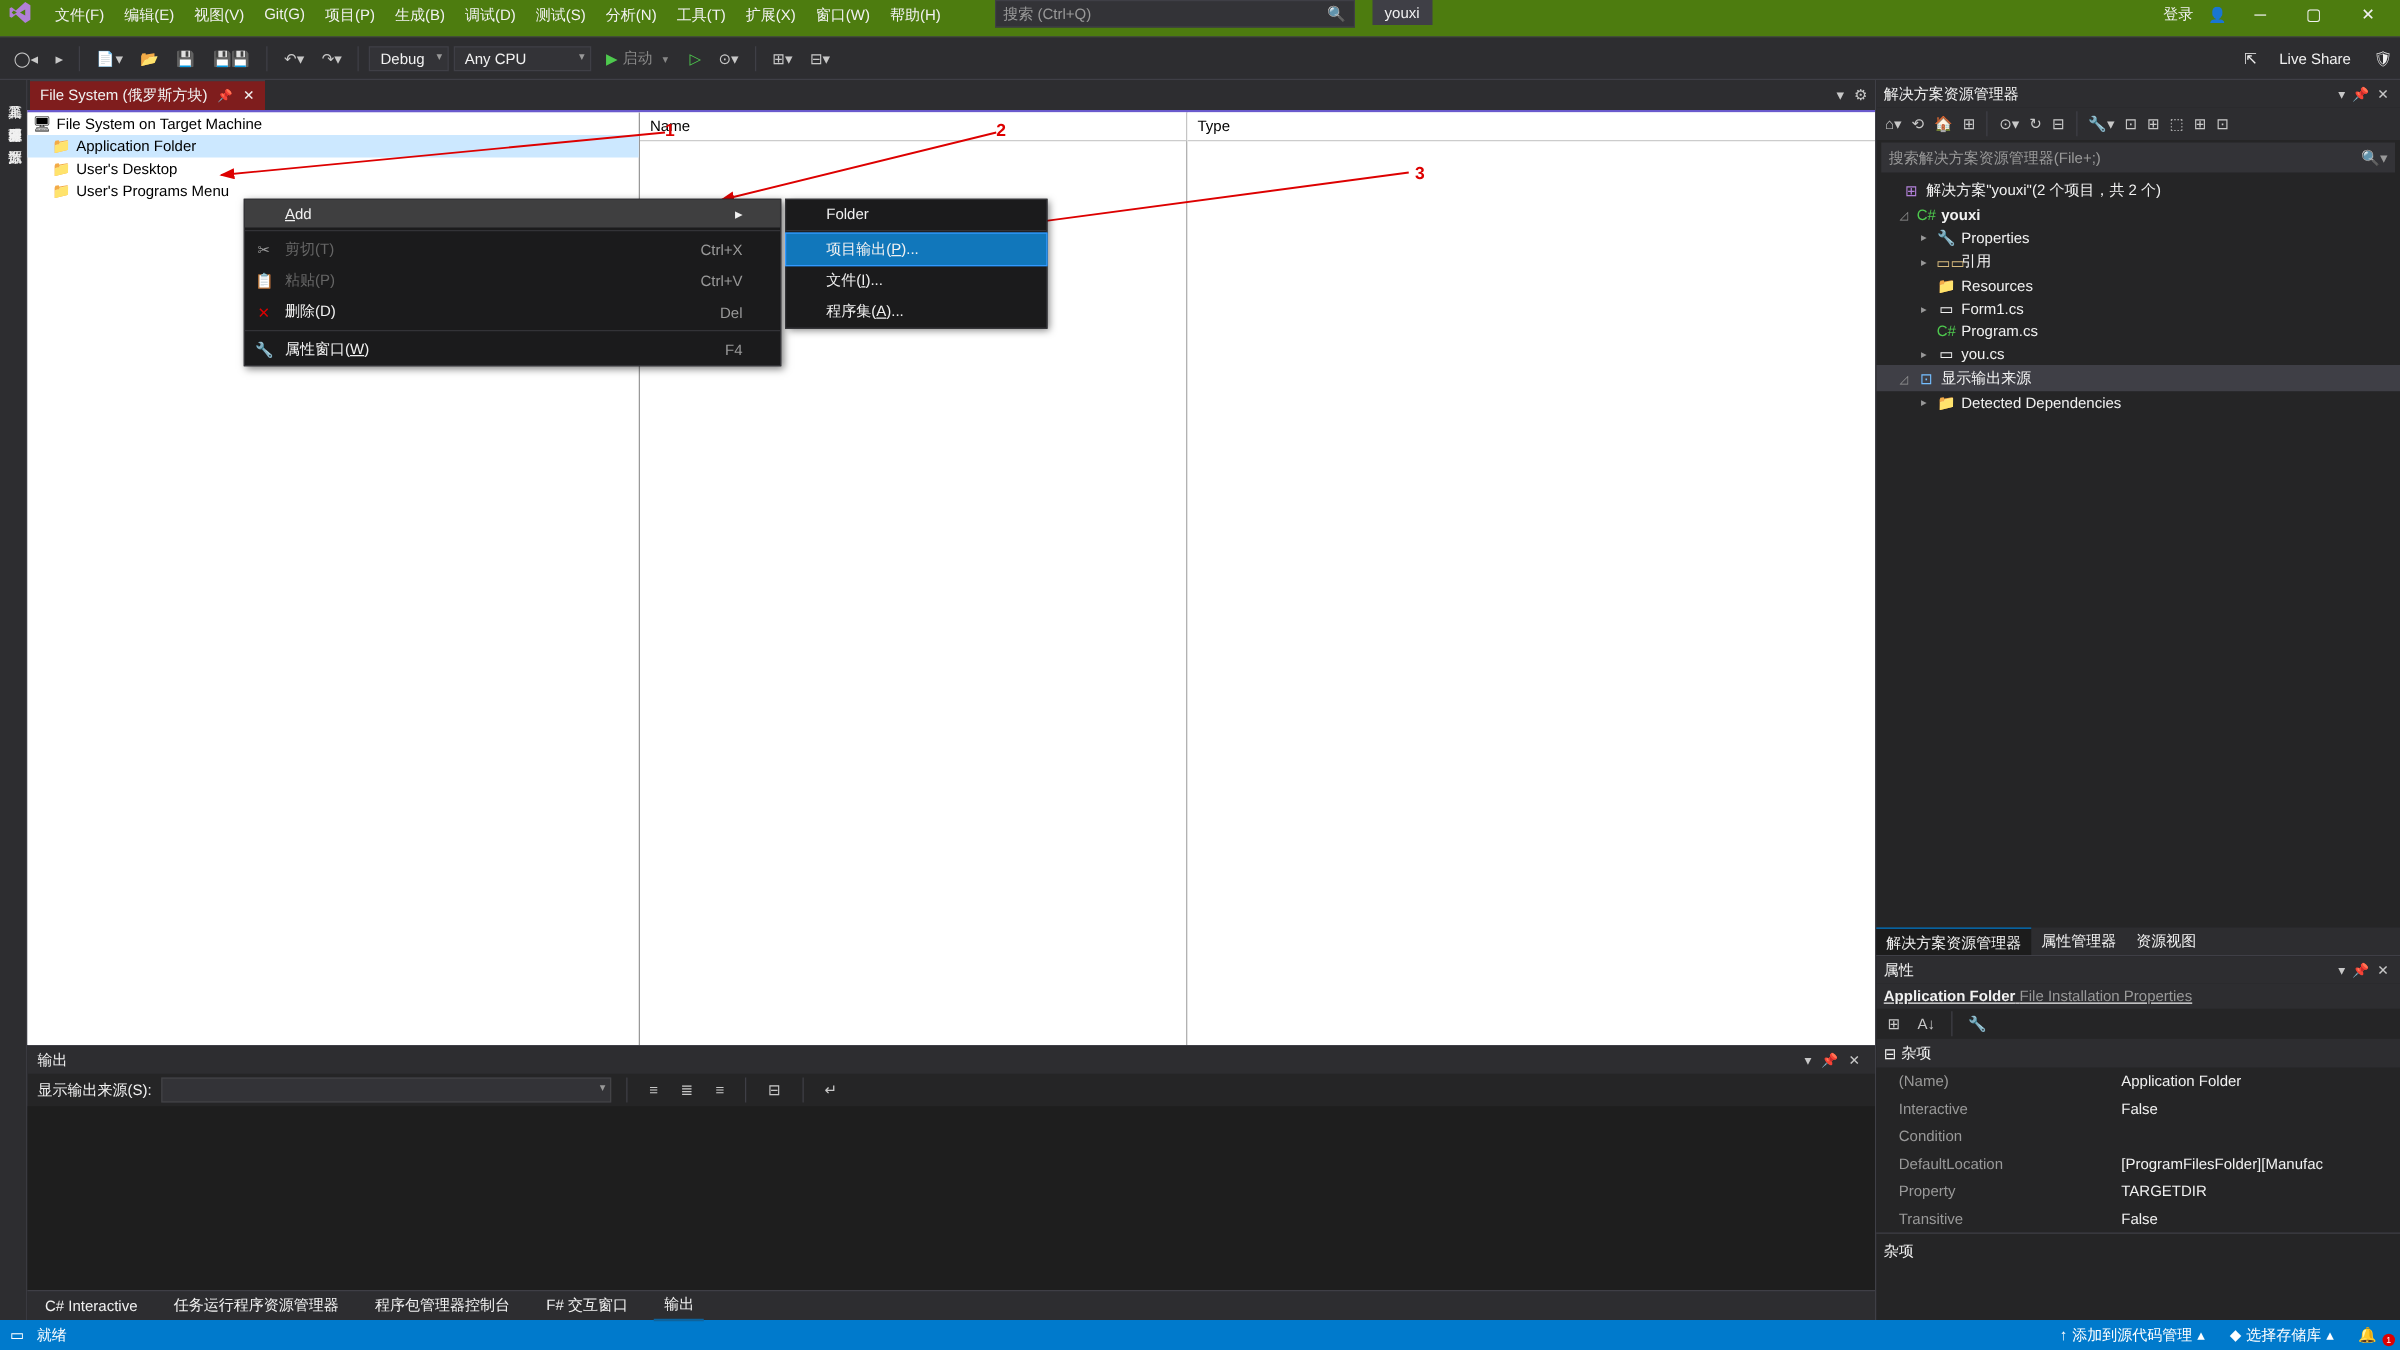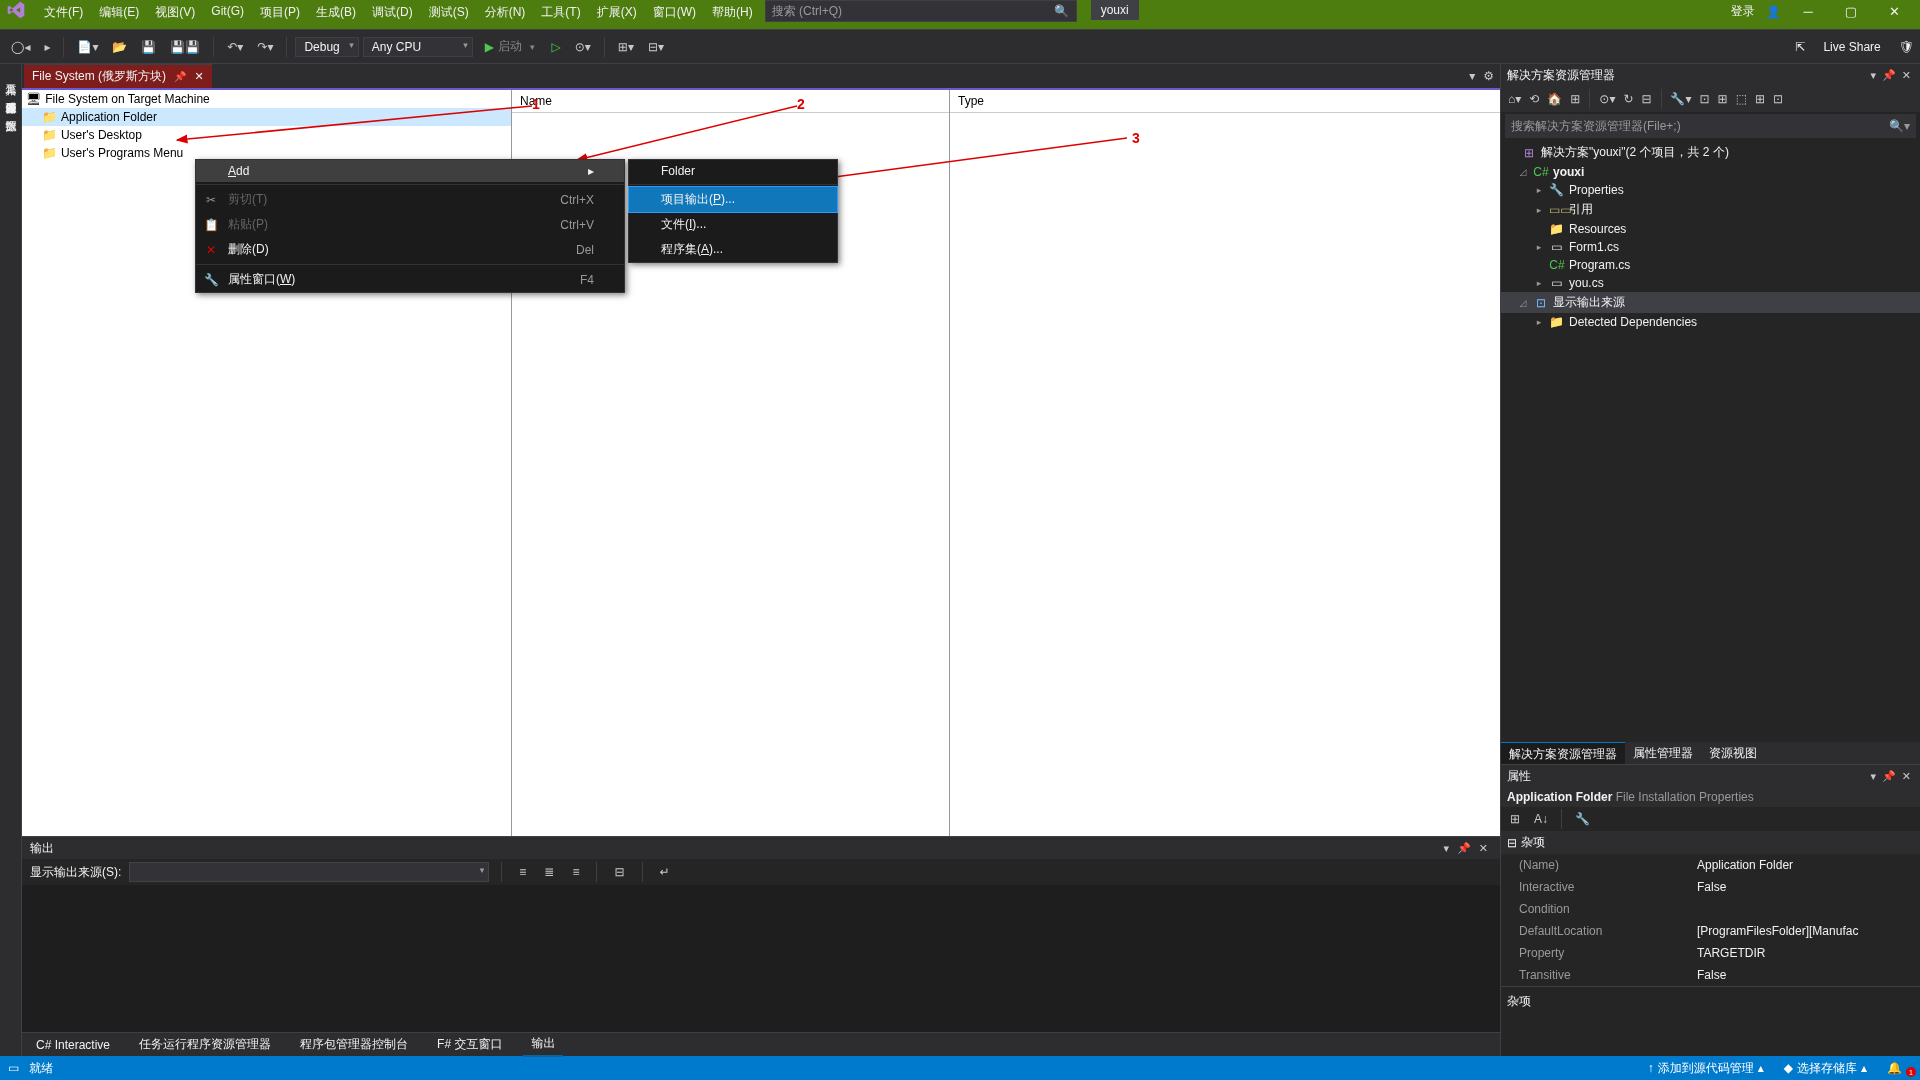--- a/index.html
+++ b/index.html
@@ -3,21 +3,21 @@
 <meta charset="utf-8">
 <style>
 * { margin: 0; padding: 0; box-sizing: border-box; font-family: "Segoe UI", "Microsoft YaHei", sans-serif; font-size: 12px; }
 body { background: #2d2d30; color: #f1f1f1; overflow: hidden; width: 1920px; height: 1080px; position: relative; }
 
 
 .titlebar { height: 30px; background: #4d7c0f; display: flex; align-items: flex-start; padding: 0 6px; border-bottom: 1px solid #3f3f46; }
 .vs-logo { width: 20px; height: 20px; margin-right: 10px; }
 .menu-bar { display: flex; gap: 0; }
 .menu-item { padding: 4px 8px; color: #f1f1f1; cursor: pointer; }
-.search-box { margin-left: 4px; background: #333337; border: 1px solid #3f3f46; width: 312px; height: 22px; display: flex; align-items: center; padding: 0 6px; color: #999; }
+.search-box { margin-left: 35px; background: #333337; border: 1px solid #3f3f46; width: 288px; height: 22px; display: flex; align-items: center; padding: 0 6px; color: #999; }
 .search-box .mag { margin-left: auto; }
 .user-box { margin-left: 14px; background: #3f3f46; padding: 3px 10px; color: #f1f1f1; }
 .title-spacer { flex: 1; }
 .title-right { display: flex; align-items: center; gap: 12px; margin-right: 4px; }
 .title-right span { color: #f1f1f1; }
 .win-btn { padding: 4px 10px; color: #f1f1f1; font-size: 13px; }
 
 
 .toolbar { height: 34px; background: #2d2d30; display: flex; align-items: center; padding: 0 6px; border-bottom: 1px solid #3f3f46; gap: 4px; }
 .tbtn { padding: 3px 5px; color: #c8c8c8; display: inline-flex; align-items: center; }
@@ -95,21 +95,21 @@
 .sol-ic-sln { color: #b180d7; }
 .sol-ic-cs { color: #4ec94e; }
 .sol-ic-ref { color: #d7ba7d; }
 .sol-ic-fld { color: #dcb67a; }
 .sol-ic-file { color: #4ec94e; }
 .sol-tabs { height: 22px; display: flex; background: #2d2d30; }
 .sol-tab { padding: 3px 8px; color: #f1f1f1; }
 .sol-tab.active { background: #1c1c1c; border-top: 1px solid #007acc; }
 
 .prop-panel { border-top: 1px solid #3f3f46; display: flex; flex-direction: column; flex-shrink: 0; }
-.prop-sub { padding: 3px 6px; color: #f1f1f1; background: #2d2d30; }
+.prop-sub { padding: 3px 6px; color: #f1f1f1; background: #2d2d30; text-decoration: underline; }
 .prop-toolbar { height: 24px; display: flex; align-items: center; padding: 0 4px; gap: 4px; }
 .prop-grid { background: #252526; }
 .prop-cat { padding: 3px 6px; background: #2d2d30; color: #f1f1f1; display: flex; align-items: center; gap: 4px; }
 .prop-row { display: flex; padding: 2px 0; }
 .prop-name { width: 190px; padding: 2px 6px 2px 18px; color: #999; }
 .prop-val { flex: 1; padding: 2px 6px; color: #f1f1f1; }
 .prop-desc { height: 70px; padding: 6px; color: #f1f1f1; border-top: 1px solid #3f3f46; }
 
 
 .statusbar { height: 24px; background: #007acc; display: flex; align-items: center; padding: 0 8px; color: #fff; }

